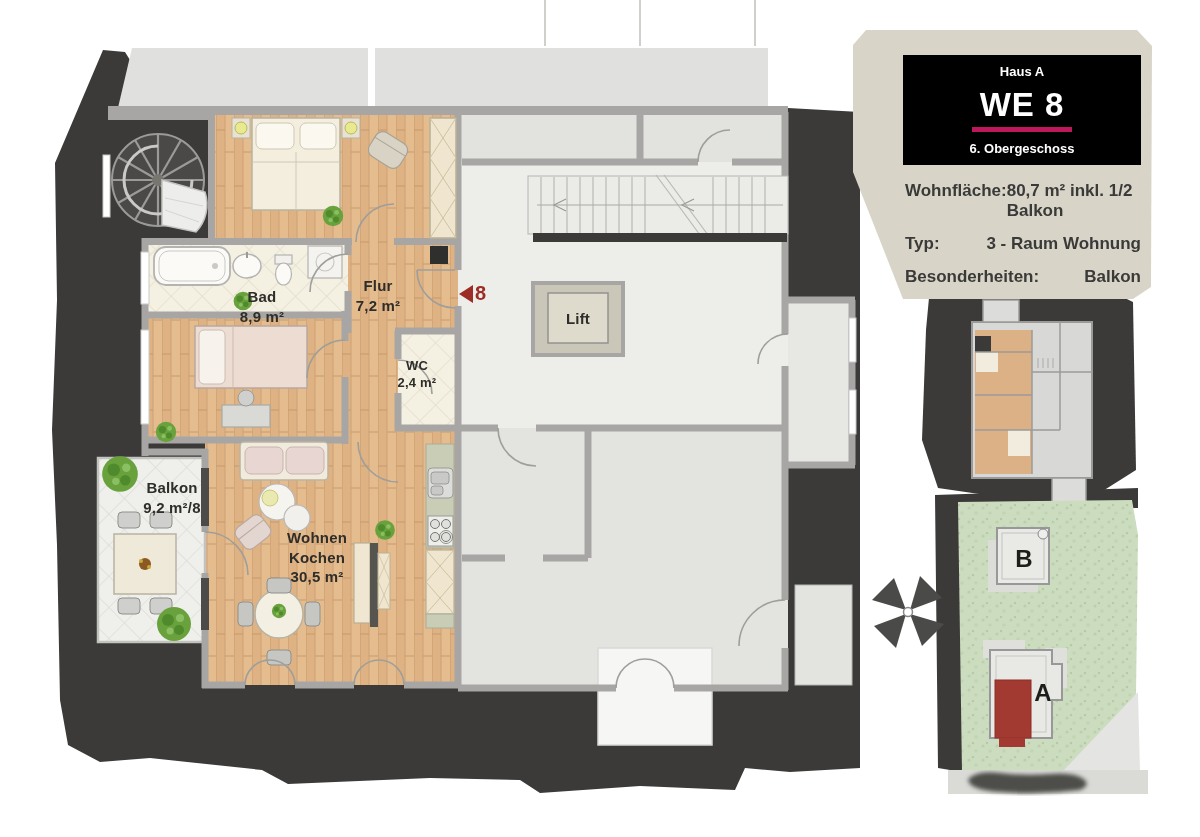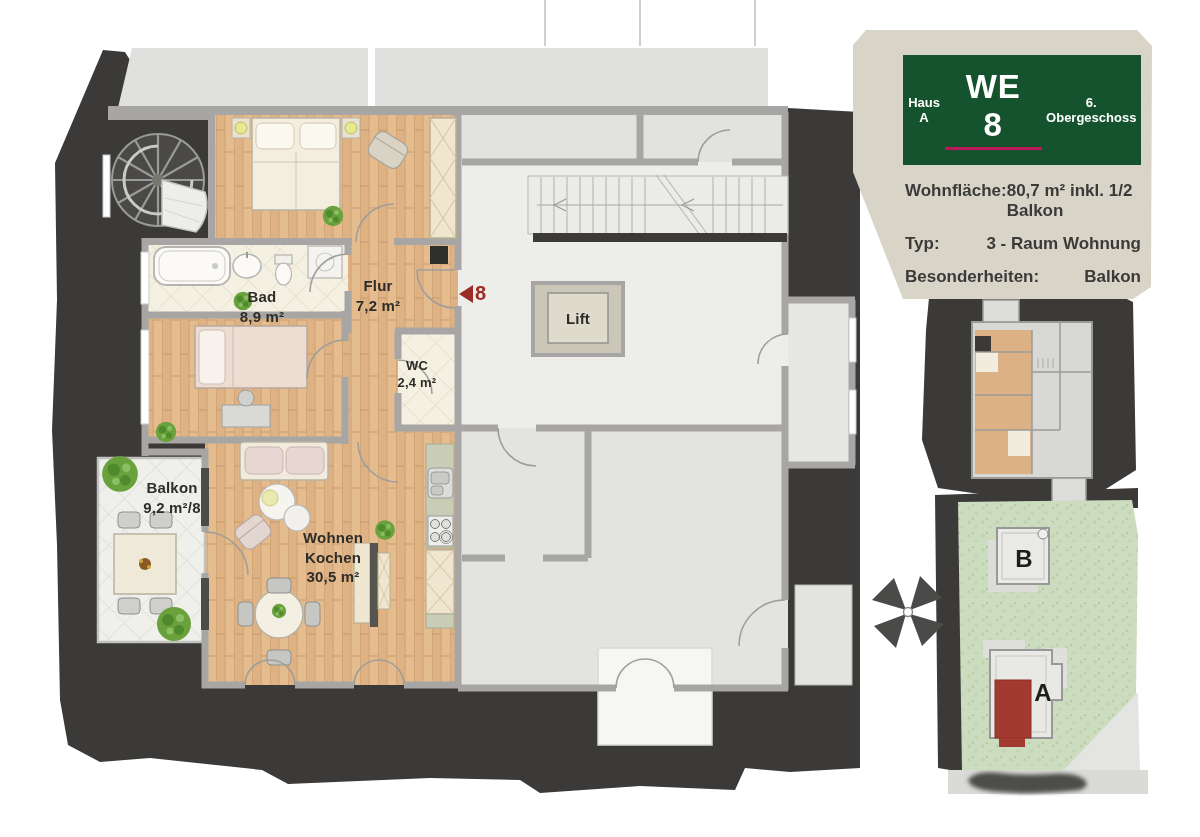--- a/index.html
+++ b/index.html
@@ -9,25 +9,25 @@
   .lbl{position:absolute;font-weight:bold;color:#2e2d2a;text-align:center;
        line-height:1.3;font-size:15px;letter-spacing:.2px;}
   .lbl.small{font-size:13px;}
   .lbl.site{font-size:24px;color:#1d1d1b;letter-spacing:0;}
   .marker8{position:absolute;display:flex;align-items:center;color:#9b2c26;
            font-weight:bold;font-size:20px;}
   .marker8 .tri{width:0;height:0;border-top:9px solid transparent;
                 border-bottom:9px solid transparent;border-right:14px solid #9b2c26;
                 margin-right:2px;}
   .green-box{position:absolute;left:903px;top:55px;width:238px;height:110px;
-             background:#14532d;color:#ffffff;display:flex;flex-direction:row;
+             background:#000000;color:#ffffff;display:flex;flex-direction:column;
              align-items:center;justify-content:center;text-align:center;}
   .green-box .haus{font-size:13px;font-weight:bold;}
   .green-box .we{font-size:33px;font-weight:bold;margin:7px 0 9px 0;
-                 border-bottom:3px solid #be185d;padding:0 8px 3px 8px;letter-spacing:1px;}
+                 border-bottom:5px solid #be185d;padding:0 8px 3px 8px;letter-spacing:1px;}
   .green-box .floor{font-size:13px;font-weight:bold;}
   .info-rows{position:absolute;left:905px;top:181px;width:236px;color:#3a3a38;}
   .info-row{display:flex;justify-content:space-between;margin-bottom:13px;
             font-size:17px;font-weight:bold;}
 </style>
 </head>
 <body>
 
 <div class="page">
 
@@ -394,21 +394,21 @@
   <span>7,2 m²</span>
 </div>
 <div class="lbl small" style="left:386px;top:358px;width:62px;">
   <span>WC</span><br>
   <span>2,4 m²</span>
 </div>
 <div class="lbl" style="left:112px;top:478px;width:120px;">
   <span>Balkon</span><br>
   <span>9,2 m²/8</span>
 </div>
-<div class="lbl" style="left:274px;top:528px;width:118px;">
+<div class="lbl" style="left:258px;top:528px;width:118px;">
   <span>Wohnen</span><br>
   <span>Kochen</span><br>
   <span>30,5 m²</span>
 </div>
 <div class="lbl" style="left:546px;top:309px;width:64px;">
   <span>Lift</span>
 </div>
 
 <div class="marker8" style="left:459px;top:282px;">
   <span class="tri"></span>

